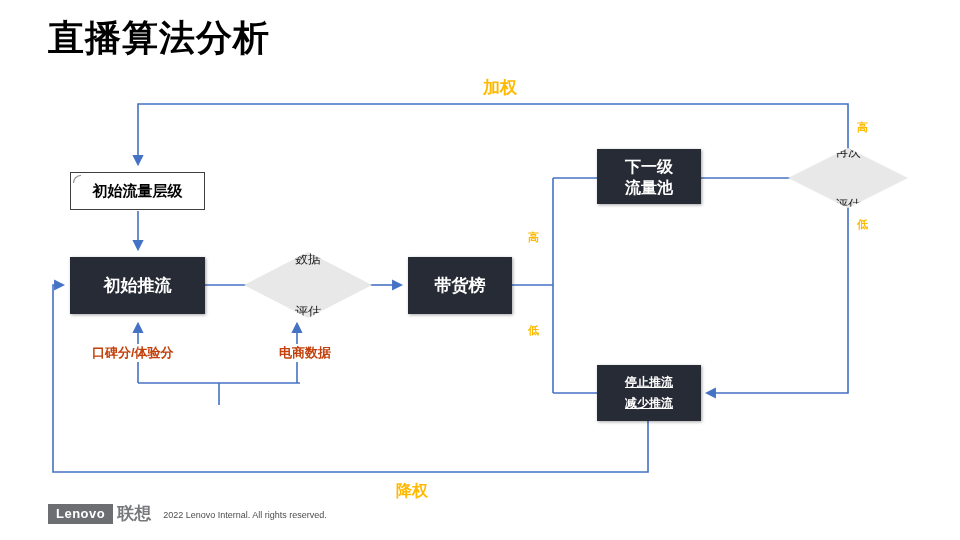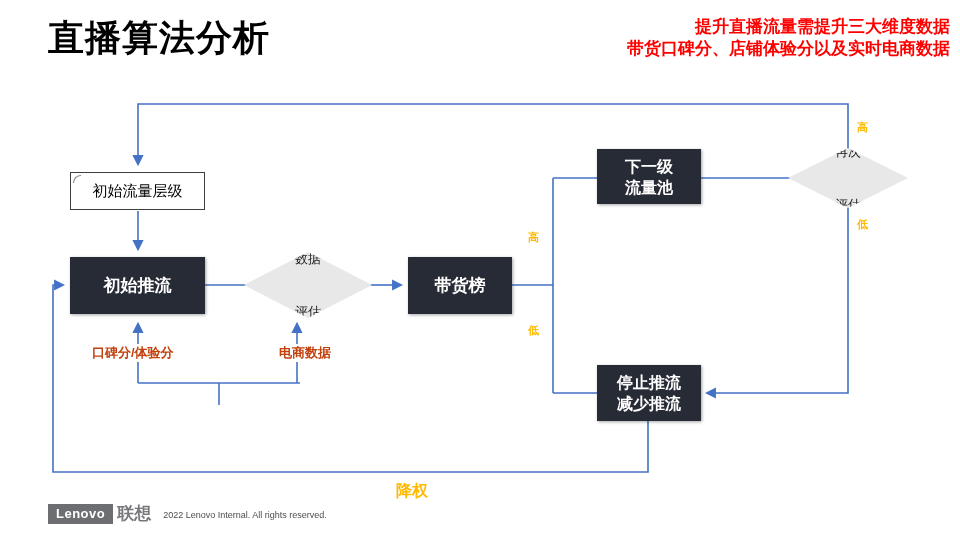--- a/index.html
+++ b/index.html
@@ -6,21 +6,21 @@
   body { font-family: "Liberation Sans", "DejaVu Sans", sans-serif; background:#fff; }
   .slide { position:relative; width:960px; height:540px; background:#ffffff; overflow:hidden; }
 
   .title { position:absolute; left:48px; top:14px; font-size:36px; font-weight:900; color:#000; letter-spacing:1px; }
 
   .annotation { position:absolute; right:10px; top:16px; text-align:right; color:#FF0000; font-weight:bold; font-size:17px; line-height:22px; }
 
   .lines { position:absolute; left:0; top:0; width:960px; height:540px; }
 
   .node-dark { position:absolute; background:#272B35; color:#fff; display:flex; flex-direction:column; align-items:center; justify-content:center; font-weight:bold; box-shadow:1px 1px 3px rgba(0,0,0,.35); text-align:center; }
-  .node-white { position:absolute; background:#fff; border:1px solid #3f3f3f; color:#000; display:flex; align-items:center; justify-content:center; font-size:15px; }
+  .node-white { position:absolute; background:#fff; border:1px solid #3f3f3f; color:#000; display:flex; align-items:center; justify-content:center; font-size:15px;font-weight:bold; }
   .corner-mark { position:absolute; left:2px; top:2px; width:8px; height:8px; border-left:1px solid #8a8a8a; border-top:1px solid #8a8a8a; border-top-left-radius:8px; }
   .diamond { position:absolute; background:#E9E8E8; clip-path:polygon(50% 0,100% 50%,50% 100%,0 50%); display:flex; flex-direction:column; align-items:center; justify-content:center; color:#1a1a1a; font-size:13px; line-height:17px;gap:36px; }
   .gray-box { position:absolute; background:#E3E2E2; color:#E00000; font-weight:bold; font-size:12.5px; line-height:17px; display:flex; flex-direction:column; align-items:center; justify-content:center; text-align:center; }
 
   .lbl-orange { position:absolute; color:#FFB900; font-weight:bold; }
   .lbl-red { position:absolute; color:#c2410c; font-weight:bold; font-size:13px; background:#fff; padding:0 2px; }
   .sm { font-size:11px; }
 
   .footer { position:absolute; left:48px; top:502px; display:flex; align-items:center; }
   .lenovo-logo { background:#6D6E71; color:#fff; font-weight:bold; font-size:13px; letter-spacing:.5px; padding:2px 8px 3px 8px; }
@@ -51,25 +51,22 @@
       <path d="M848,207 V393 H707" marker-end="url(#arw)"></path>
       <path d="M648,421 V472 H53 V285 H63" marker-end="url(#arw)"></path>
       <path d="M138,383 V324" marker-end="url(#arw)"></path>
       <path d="M297,383 V324" marker-end="url(#arw)"></path>
       <path d="M138,383 H300"></path>
       <path d="M219,383 V405"></path>
     </g>
   </svg>
 
   <div class="title">直播算法分析</div>
-  <div class="annotation">
-    <div>提升直播流量需提升三大维度数据</div>
-    <div>带货口碑分、店铺体验分以及实时电商数据</div>
-  </div>
 
+  <div class="lbl-orange" style="left:450px; top:76px; width:100px; text-align:center; font-size:17px;">加权</div>
   <div class="lbl-orange" style="left:396px; top:481px; font-size:16px;">降权</div>
 
   <div class="node-white" style="left:70px; top:172px; width:135px; height:38px;">
     <span class="corner-mark"></span>
     <span>初始流量层级</span>
   </div>
 
   <div class="node-dark" style="left:70px; top:257px; width:135px; height:57px; font-size:17px;">
     <span>初始推流</span>
   </div>
@@ -86,21 +83,21 @@
 
   <div class="node-dark" style="left:408px; top:257px; width:104px; height:57px; font-size:17px;">
     <span>带货榜</span>
   </div>
 
   <div class="diamond" style="left:788px; top:148px; width:120px; height:60px;">
     <span>再次</span>
     <span>评估</span>
   </div>
 
-  <div class="node-dark" style="left:597px; top:365px; width:104px; height:56px; font-size:16px; line-height:21px;">
+  <div class="node-dark" style="left:597px; top:365px; width:104px; height:56px; font-size:12px; line-height:21px;text-decoration:underline;">
     <span>停止推流</span>
     <span>减少推流</span>
   </div>
 
 
   <div class="lbl-orange sm" style="left:528px; top:230px;">高</div>
   <div class="lbl-orange sm" style="left:528px; top:323px;">低</div>
   <div class="lbl-orange sm" style="left:857px; top:120px;">高</div>
   <div class="lbl-orange sm" style="left:857px; top:217px;">低</div>
 

